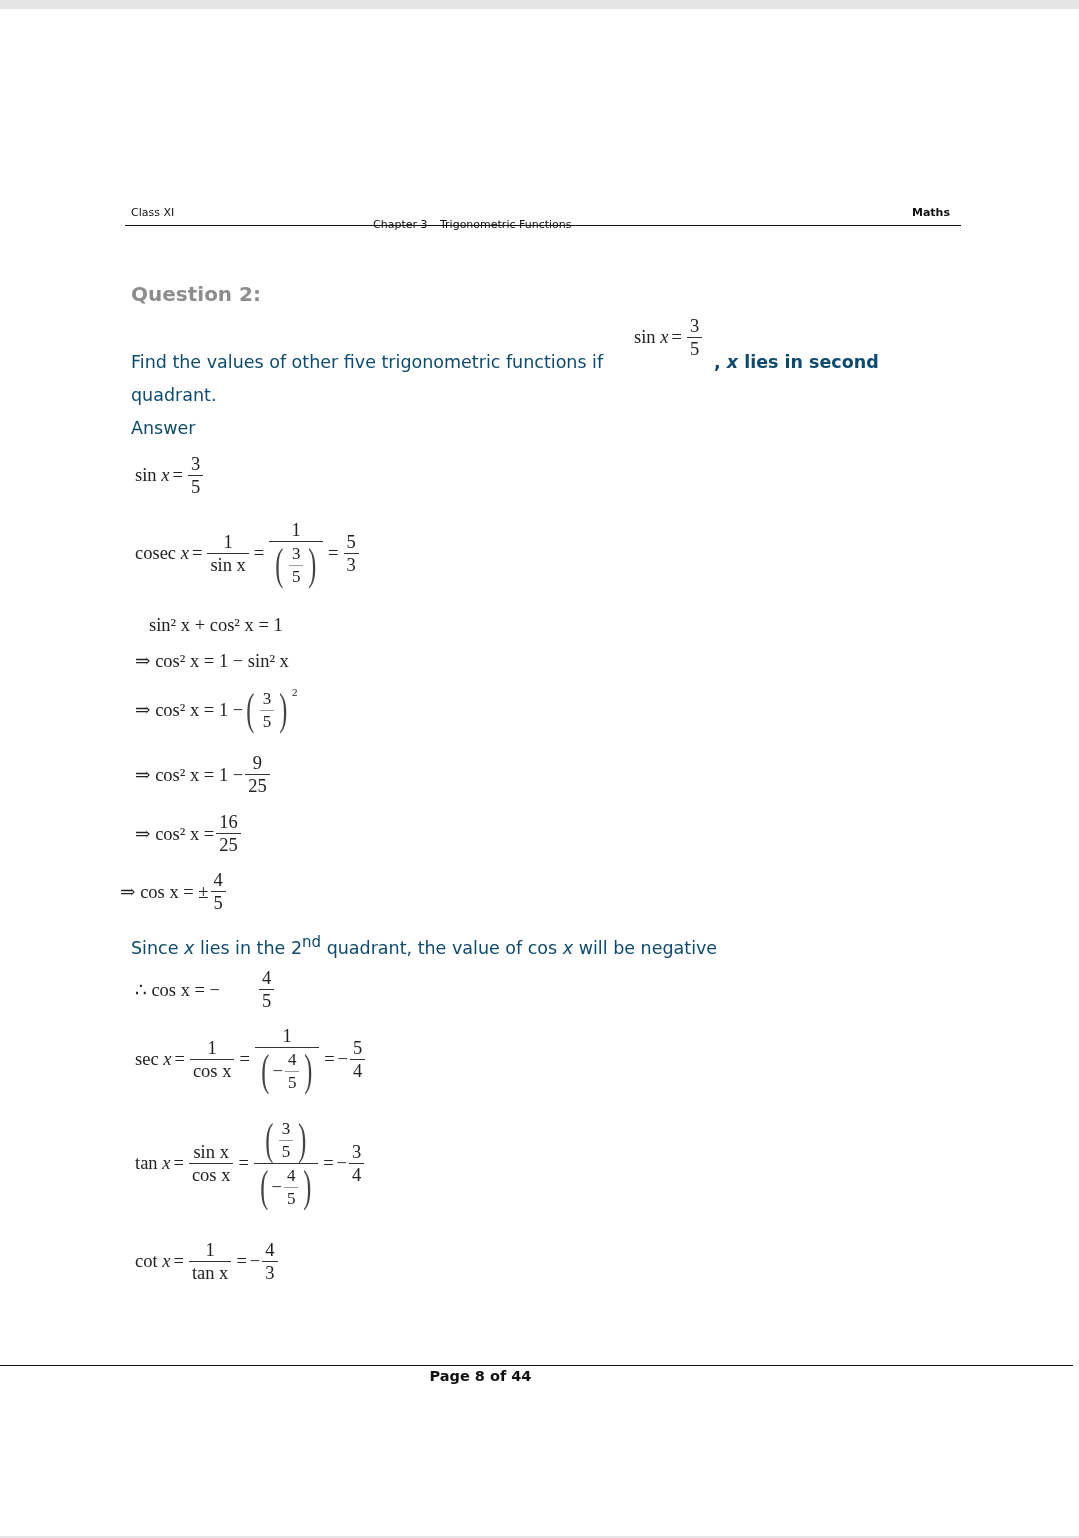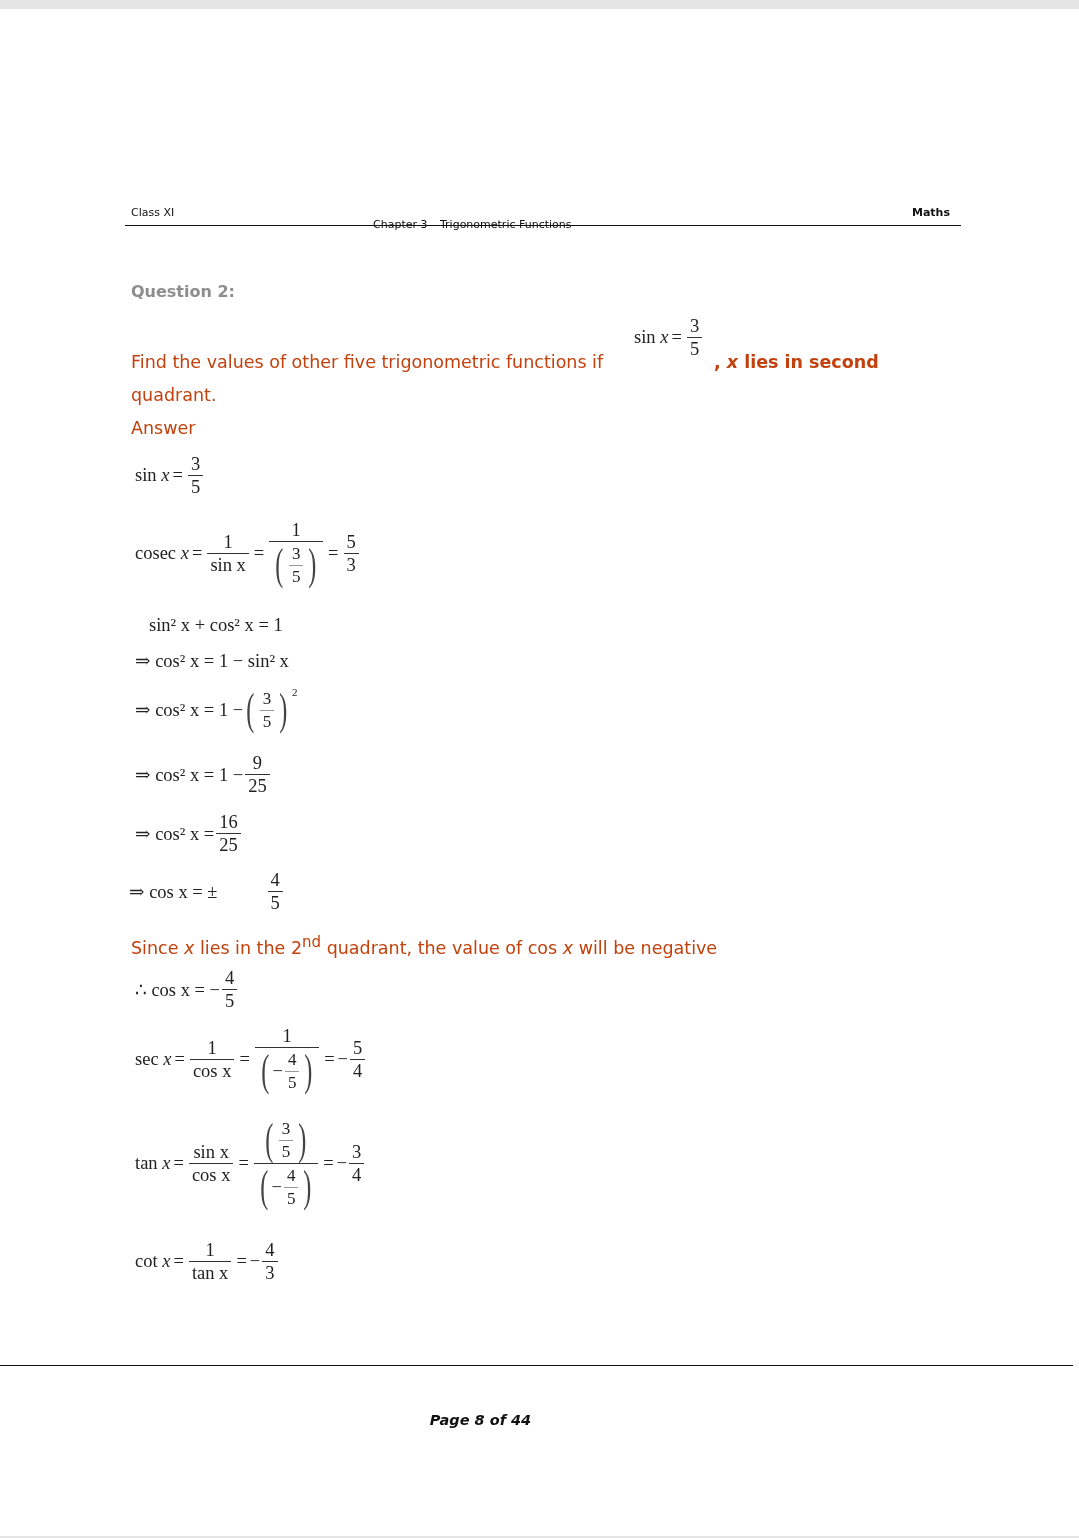--- a/index.html
+++ b/index.html
@@ -10,37 +10,37 @@
   }
   .topbar { position: absolute; left: 0; top: 0; width: 1079px; height: 9px; background: #e4e4e4; }
   .botbar { position: absolute; left: 0; top: 1536px; width: 1079px; height: 2px; background: #e4e4e4; }
 
   .header { position: absolute; left: 125px; top: 203px; width: 836px; height: 22px; border-bottom: 1.5px solid #111; font-size: 11px; }
   .header span { position: absolute; top: 0; line-height: 20px; }
   .h-left { left: 6px; }
   .h-center { left: 248px; margin-top: 12px; }
   .h-right { right: 11px; font-weight: bold; }
 
-  .q-title { position: absolute; left: 131px; top: 282px; font-size: 16px; font-weight: bold; color: #8d8d8d; }
-  .para { position: absolute; left: 131px; font-size: 17.5px; color: #c2410c; }
+  .q-title { position: absolute; left: 131px; top: 282px; font-size: 20px; font-weight: bold; color: #8d8d8d; }
+  .para { position: absolute; left: 131px; font-size: 17.5px; color: #0c4a6e; }
 
   .math { position: absolute; font-family: "Liberation Serif", "DejaVu Serif", serif; font-size: 18.5px; color: #222; white-space: nowrap; display: flex; align-items: center; }
   .math i { font-style: italic; }
   .frac { display: inline-flex; flex-direction: column; align-items: center; vertical-align: middle; margin: 0 2px; }
   .frac .num { padding: 0 3px 1px 3px; line-height: 20px; }
   .frac .den { padding: 1px 3px 0 3px; border-top: 1px solid #333; line-height: 20px; }
   .sup { font-size: 11px; position: relative; top: -8px; margin-left: 1px; }
   .op { margin: 0 3px; }
   .paren { display: inline-flex; align-items: center; }
   .paren .pl, .paren .pr { font-size: 44px; font-weight: 100; line-height: 44px; color: #444; transform: scaleX(0.55); display: inline-block; }
   .small-frac { font-size: 17px; }
   .small-frac .den { border-top: 1px solid #999; }
 
   .footer-line { position: absolute; left: 0; top: 1365px; width: 1073px; height: 0; border-top: 1.5px solid #111; }
-  .footer { position: absolute; left: 0; top: 1412px; width: 961px; text-align: center; font-size: 14.5px; font-weight: bold; font-style: italic; }
+  .footer { position: absolute; left: 0; top: 1368px; width: 961px; text-align: center; font-size: 14.5px; font-weight: bold; }
 </style>
 </head>
 <body>
 
 <div class="topbar"></div>
 
 <div class="header">
   <span class="h-left">Class XI</span>
   <span class="h-center">Chapter 3 – Trigonometric Functions</span>
   <span class="h-right">Maths</span>
@@ -122,33 +122,33 @@
 </div>
 
 <div class="math" style="left:135px; top:812px;text-align:right;">
   <span>⇒ cos² x =</span>
   <span class="frac">
       <span class="num">16</span>
       <span class="den">25</span>
     </span>
 </div>
 
-<div class="math" style="left:129px; top:870px;gap:48px;">
+<div class="math" style="left:120px; top:870px;">
   <span>⇒ cos x = ±</span>
   <span class="frac">
       <span class="num">4</span>
       <span class="den">5</span>
     </span>
 </div>
 
 <div class="para" style="top:933px;">
   <span>Since </span><i>x</i><span> lies in the 2</span><sup style="font-size:15px;">nd</sup><span> quadrant, the value of cos </span><i>x</i><span> will be negative</span>
 </div>
 
-<div class="math" style="left:135px; top:968px;">
+<div class="math" style="left:135px; top:968px;gap:37px;">
   <span>∴ cos x = −</span>
   <span class="frac">
       <span class="num">4</span>
       <span class="den">5</span>
     </span>
 </div>
 
 <div class="math" style="left:135px; top:1026px;">
   <span>sec</span>&nbsp;<i>x</i><span class="op">=</span>
   <span class="frac">

